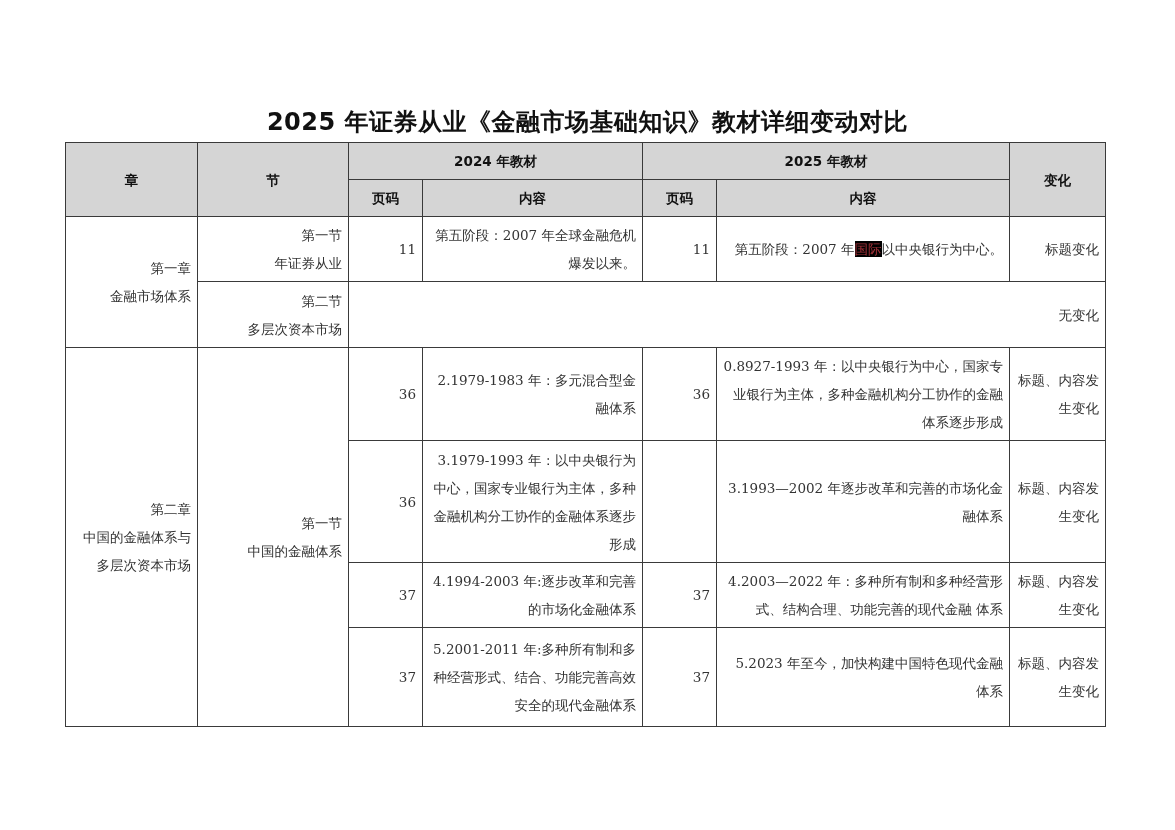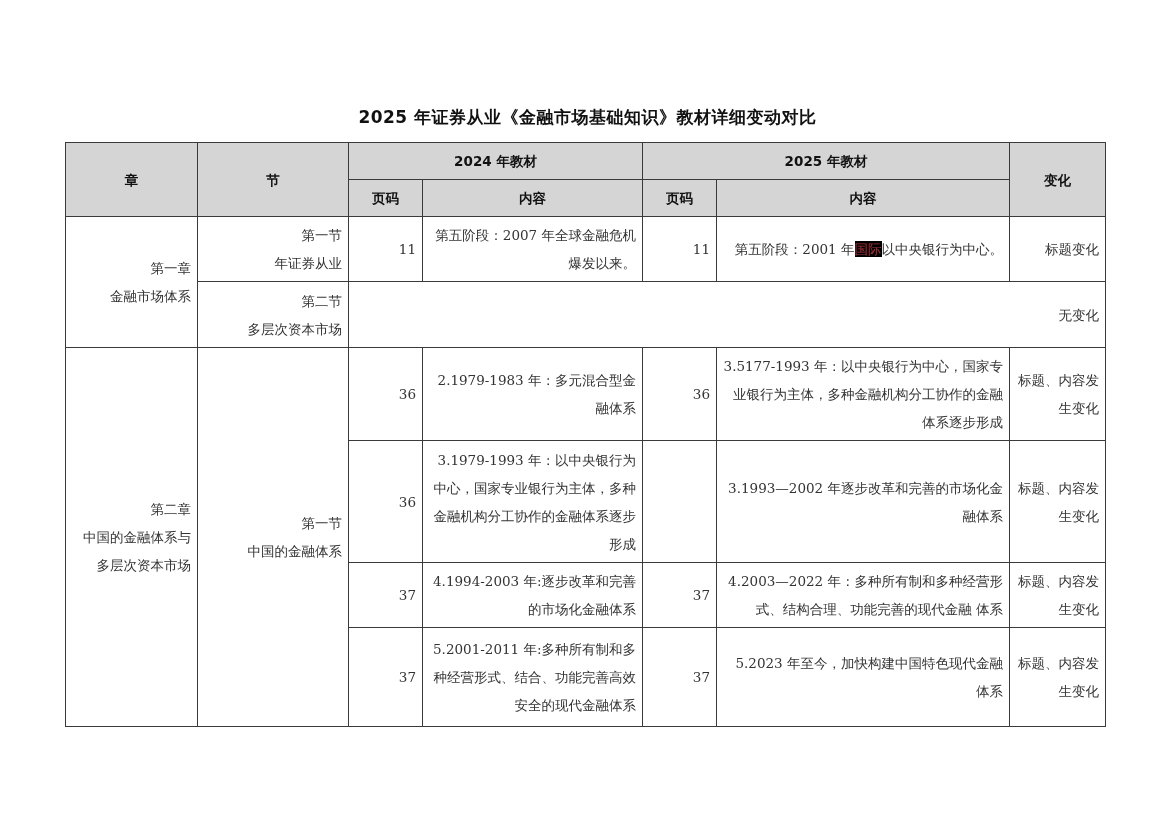--- a/index.html
+++ b/index.html
@@ -1,20 +1,20 @@
 <!DOCTYPE html>
 <html><head>
   <meta charset="utf-8">
   <style>
     html, body { margin: 0; padding: 0; background: #ffffff; }
     body { width: 1175px; height: 830px; position: relative; overflow: hidden; }
     .title {
       position: absolute; left: 0; top: 106px; width: 1175px; text-align: center;
       font-family: "DejaVu Sans", "Liberation Sans", sans-serif;
-      font-weight: bold; font-size: 17px; color: #111; letter-spacing: 0.5px;
+      font-weight: bold; font-size: 24px; color: #111; letter-spacing: 0.5px;
     }
     table.cmp {
       position: absolute; left: 65px; top: 142px;
       border-collapse: collapse; table-layout: fixed;
       width: 1040px;
       font-family: "DejaVu Serif", "Liberation Serif", serif;
       font-size: 13.5px; color: #333;
     }
     table.cmp td, table.cmp th {
       border: 1.3px solid #3a3a3a;
@@ -69,21 +69,21 @@
         <div>第一章</div>
         <div>金融市场体系</div>
       </td>
       <td class="c">
         <div>第一节</div>
         <div>年证券从业</div>
       </td>
       <td class="c">11</td>
       <td class="l">第五阶段：2007 年全球金融危机爆发以来。</td>
       <td class="c">11</td>
-      <td class="l"><span>第五阶段：2001 年</span><span class="hl">国际</span><span>以中央银行为中心。</span></td>
+      <td class="l"><span>第五阶段：2007 年</span><span class="hl">国际</span><span>以中央银行为中心。</span></td>
       <td class="c">标题变化</td>
     </tr>
 
     <tr style="height:66px">
       <td class="c">
         <div>第二节</div>
         <div>多层次资本市场</div>
       </td>
       <td colspan="5" class="c">无变化</td>
     </tr>
@@ -94,21 +94,21 @@
         <div>中国的金融体系与</div>
         <div>多层次资本市场</div>
       </td>
       <td rowspan="4" class="c">
         <div>第一节</div>
         <div>中国的金融体系</div>
       </td>
       <td class="c">36</td>
       <td class="l">2.1979-1983 年：多元混合型金融体系</td>
       <td class="c">36</td>
-      <td class="l">3.5177-1993 年：以中央银行为中心，国家专业银行为主体，多种金融机构分工协作的金融体系逐步形成</td>
+      <td class="l">0.8927-1993 年：以中央银行为中心，国家专业银行为主体，多种金融机构分工协作的金融体系逐步形成</td>
       <td class="c">标题、内容发生变化</td>
     </tr>
     <tr style="height:122px">
       <td class="c">36</td>
       <td class="l">3.1979-1993 年：以中央银行为中心，国家专业银行为主体，多种金融机构分工协作的金融体系逐步形成</td>
       <td class="c"></td>
       <td class="l">3.1993—2002 年逐步改革和完善的市场化金融体系</td>
       <td class="c">标题、内容发生变化</td>
     </tr>
     <tr style="height:65px">

